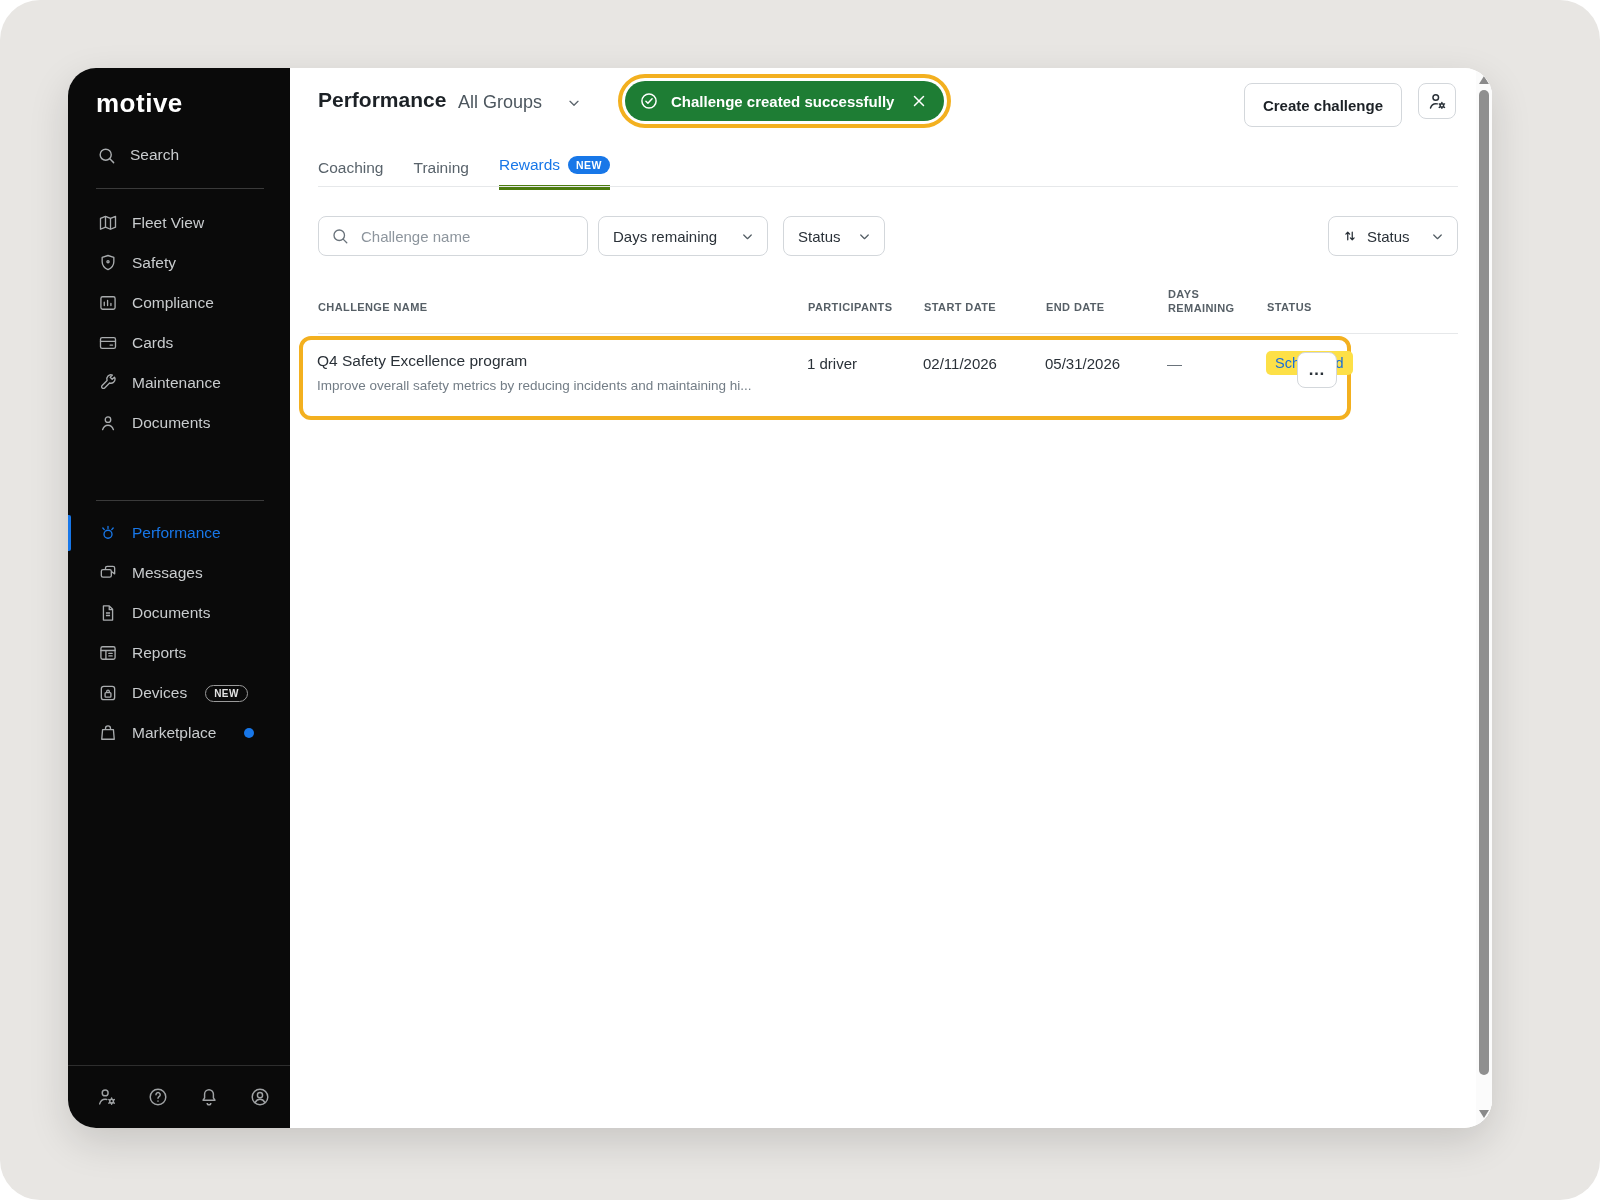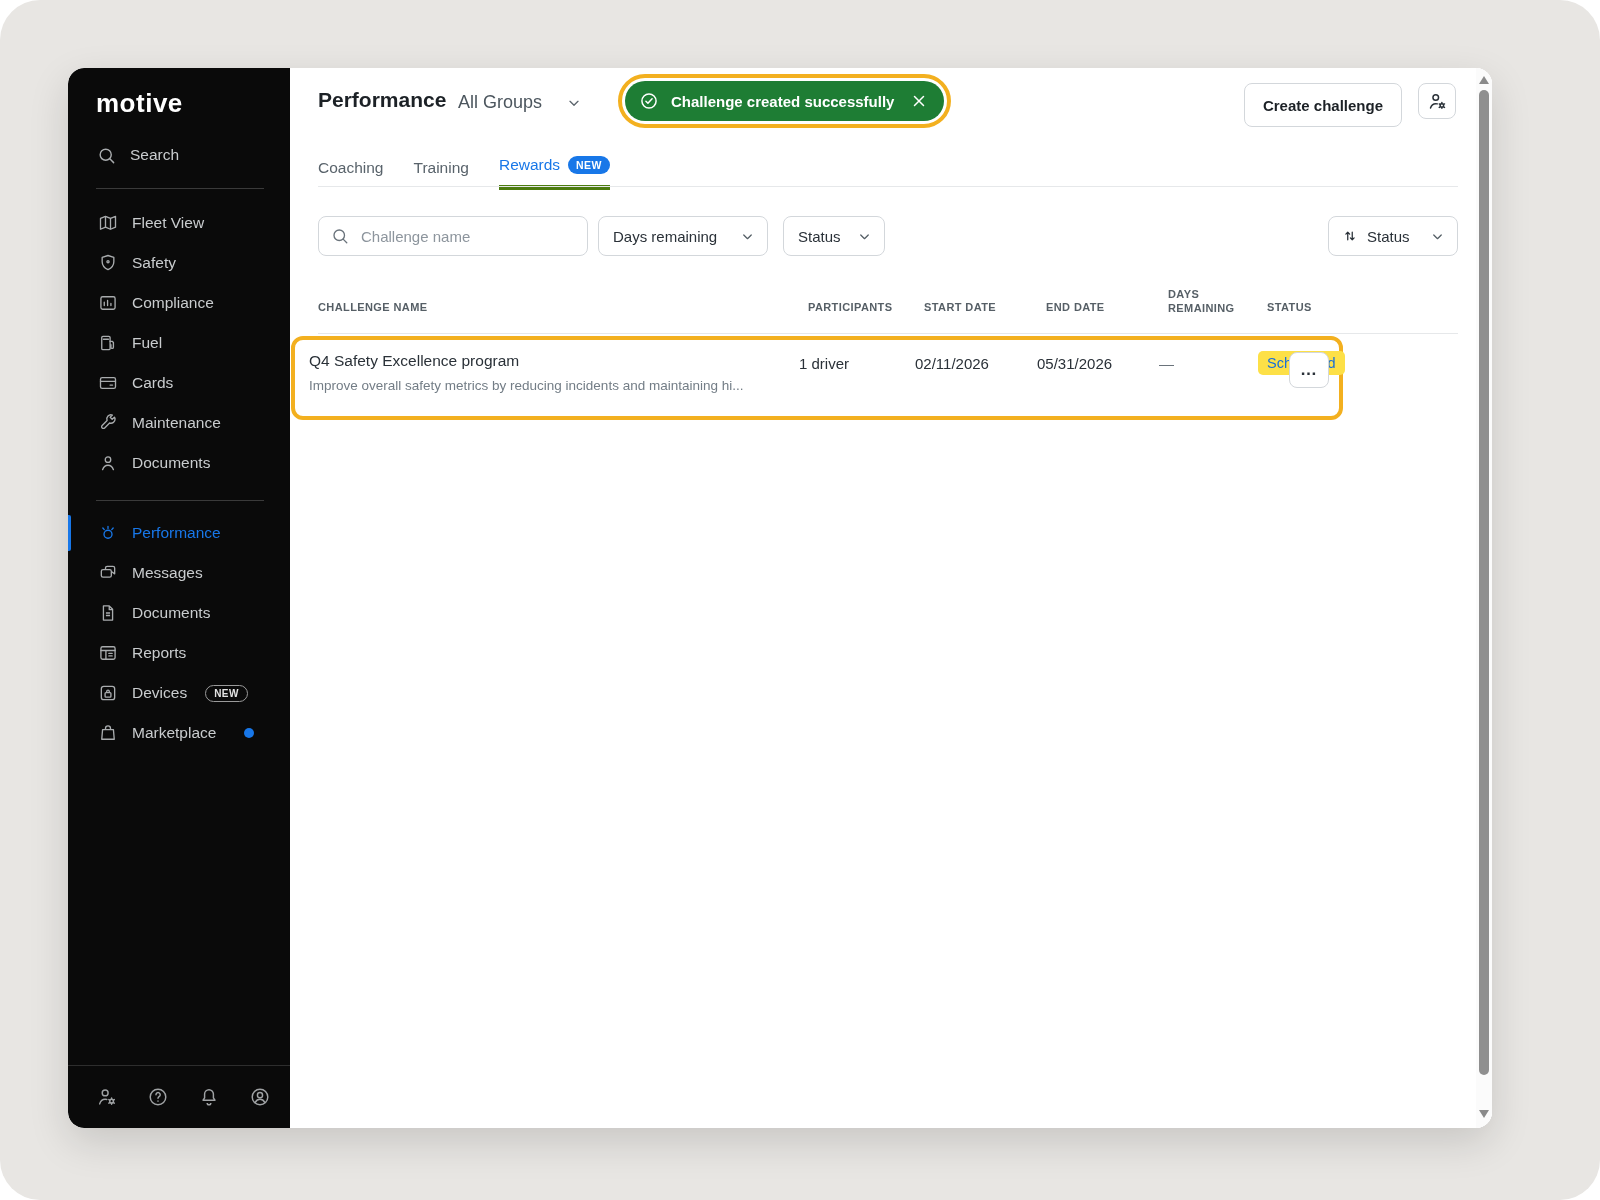--- a/index.html
+++ b/index.html
@@ -3,21 +3,21 @@
 <meta charset="utf-8">
 <style>
   html,body{margin:0;padding:0;background:#ffffff;}
   body{width:1600px;height:1200px;font-family:"Liberation Sans",sans-serif;position:relative;}
   .canvas{position:absolute;inset:0;background:#e8e6e3;border-radius:40px;}
   svg{display:block;}
   .icon{display:inline-flex;align-items:center;justify-content:center;}
 
   
   .window{position:absolute;left:68px;top:68px;width:1424px;height:1060px;background:#ffffff;
-          border-radius:16px;box-shadow:0 14px 40px rgba(0,0,0,.14);overflow:hidden;}
+          border-radius:28px;box-shadow:0 14px 40px rgba(0,0,0,.14);overflow:hidden;}
 
   
   .sidebar{position:absolute;left:0;top:0;width:222px;height:100%;background:#0a0a0a;border-radius:16px 0 0 16px;}
   .logo{position:absolute;left:28px;top:20px;color:#fff;font-size:26px;font-weight:800;letter-spacing:.5px;}
   .side-item{position:absolute;display:flex;align-items:center;gap:14px;color:#c9ccce;font-size:15.5px;cursor:pointer;}
   .side-item .icon{color:#a9acae;width:20px;height:20px;}
   .search-item{left:28px;top:72px;height:30px;}
   .sdiv{position:absolute;height:1px;background:#3a3a3a;}
   .sdiv1{left:28px;right:26px;top:120px;}
   .sdiv2{left:28px;right:26px;top:432px;}
@@ -79,21 +79,21 @@
            display:flex;align-items:center;gap:8px;padding:0 12px;box-sizing:border-box;font-size:15px;color:#2a3138;cursor:pointer;}
   .dd-sort .chev{margin-left:auto;color:#555f66;}
   .dd-sort .sorticon{color:#2a3138;}
 
   
   .thead{position:absolute;left:0;right:0;top:0;}
   .th{position:absolute;font-size:11px;font-weight:700;color:#565f66;letter-spacing:.4px;top:233px;}
   .th-days{width:70px;top:219px;line-height:14px;}
   .thead-border{position:absolute;left:28px;right:34px;top:265px;height:1px;background:#e6e8ea;}
 
-  .row-ring{position:absolute;left:1px;top:268px;width:1052px;height:84px;border-radius:12px;box-sizing:border-box;}
+  .row-ring{position:absolute;left:9px;top:268px;width:1052px;height:84px;border-radius:12px;box-sizing:border-box;}
   .row-name{position:absolute;left:14px;top:12px;font-size:15.5px;color:#2a3138;}
   .row-desc{position:absolute;left:14px;top:38px;font-size:13.5px;color:#737d86;}
   .cell{position:absolute;top:15px;font-size:15px;color:#2a3138;}
   .cell-dash{color:#6a737b;}
   .status-badge{position:absolute;left:963px;top:11px;background:#fde047;color:#1a6fd8;font-size:14.5px;
                 border-radius:5px;padding:4px 9px;}
   .row-menu{position:absolute;right:10px;top:12px;width:40px;height:36px;font-size:17px;font-weight:700;
             color:#2a3138;letter-spacing:1px;}
 
   
@@ -145,30 +145,20 @@
           <span>Safety</span>
         </div>
         <div class="nav-item">
           <span class="icon">
               <svg width="20" height="20" viewBox="0 0 24 24" fill="none" stroke="currentColor" stroke-width="1.6" stroke-linecap="round">
                 <rect x="3.5" y="4.5" width="17" height="15" rx="2"></rect>
                 <path d="M7.5 15v-4M11.5 15V9M15.5 15v-2.5"></path>
               </svg>
             </span>
           <span>Compliance</span>
-        </div>
-        <div class="nav-item">
-          <span class="icon">
-              <svg width="20" height="20" viewBox="0 0 24 24" fill="none" stroke="currentColor" stroke-width="1.6" stroke-linecap="round" stroke-linejoin="round">
-                <rect x="4.5" y="4" width="10" height="16" rx="1.5"></rect>
-                <path d="M6.5 7.5h6"></path>
-                <path d="M14.5 10h2.5l1.5 1.5V17a1.5 1.5 0 01-3 0v-3"></path>
-              </svg>
-            </span>
-          <span>Fuel</span>
         </div>
         <div class="nav-item">
           <span class="icon">
               <svg width="20" height="20" viewBox="0 0 24 24" fill="none" stroke="currentColor" stroke-width="1.6" stroke-linecap="round">
                 <rect x="3" y="5.5" width="18" height="13" rx="2"></rect>
                 <path d="M3 10h18M14.5 14.5h3"></path>
               </svg>
             </span>
           <span>Cards</span>
         </div>

